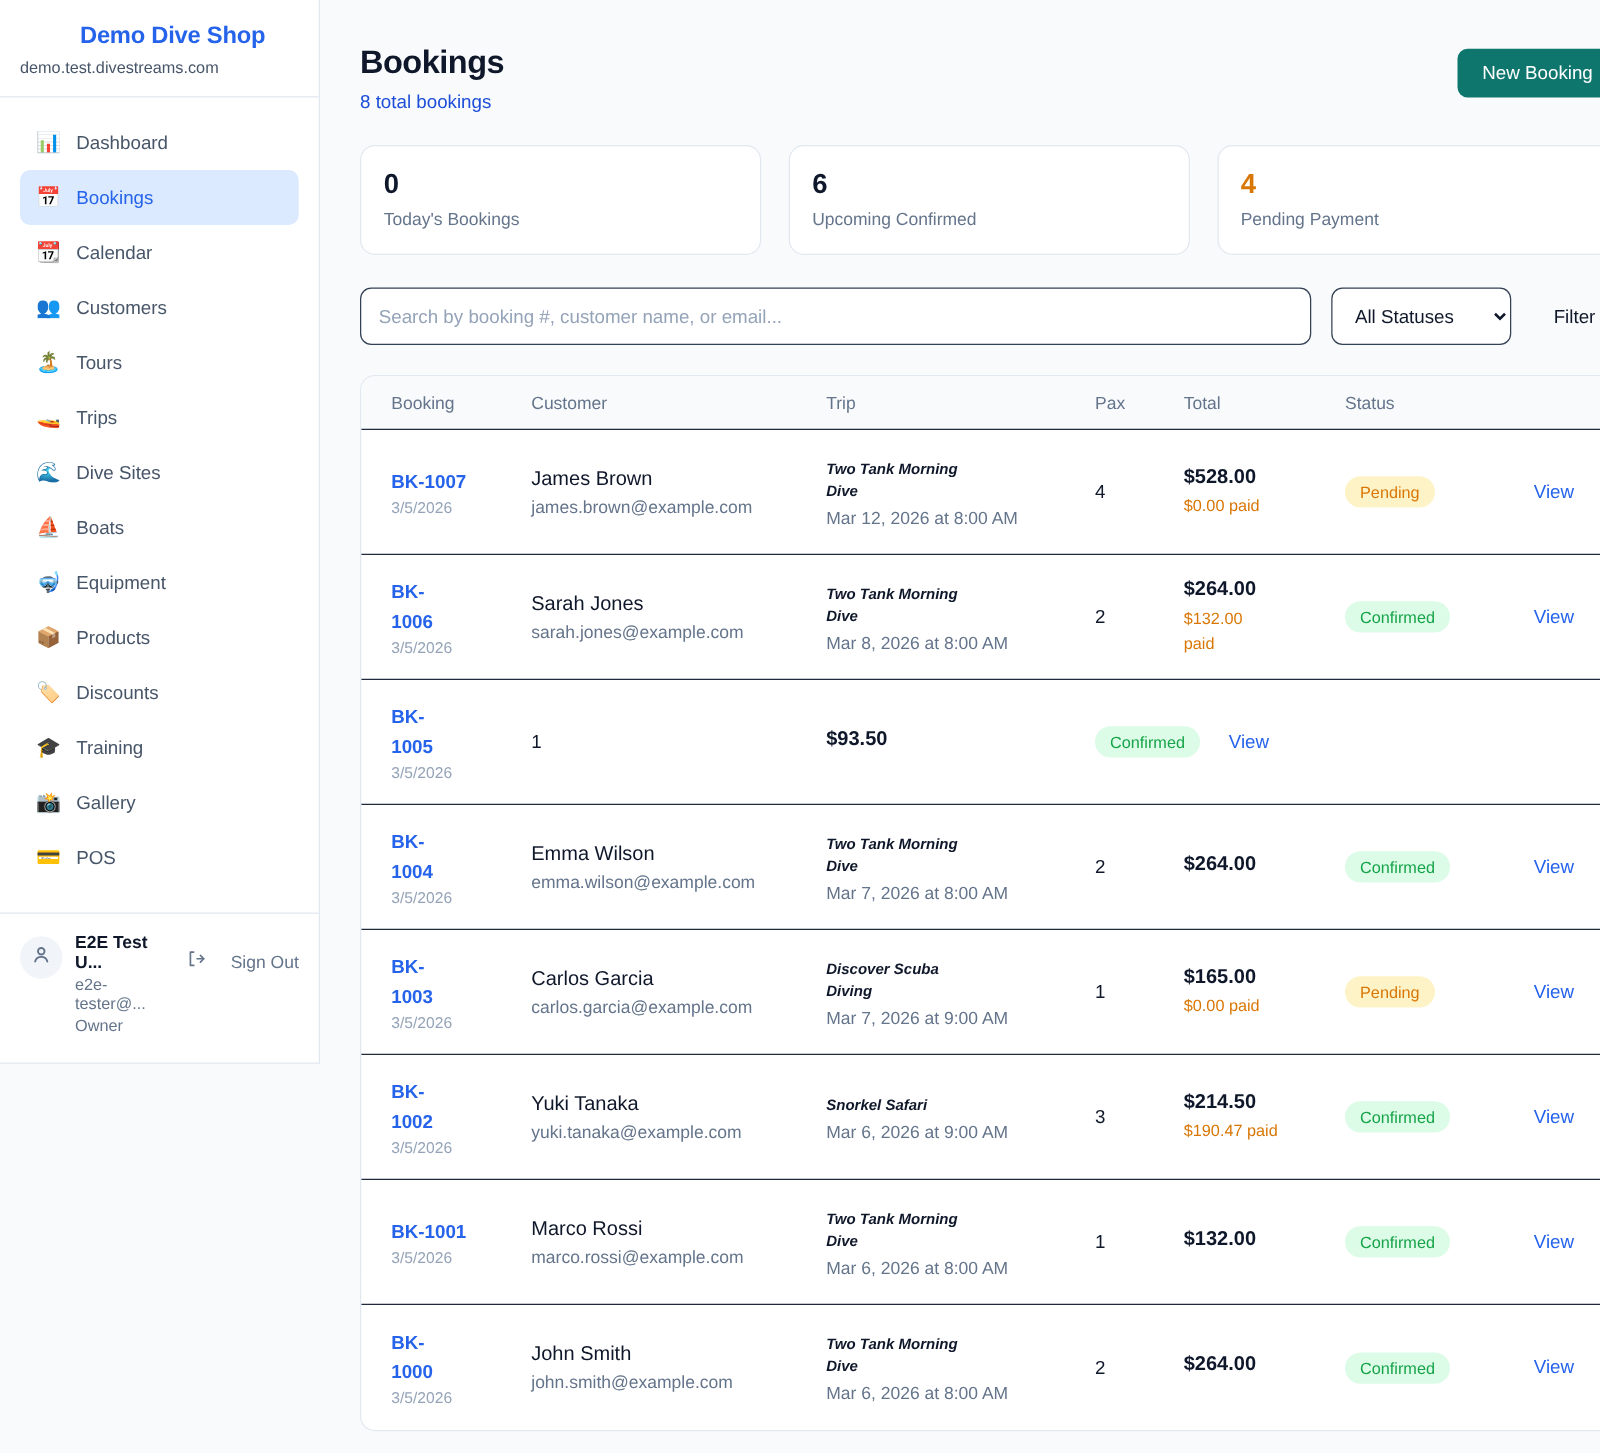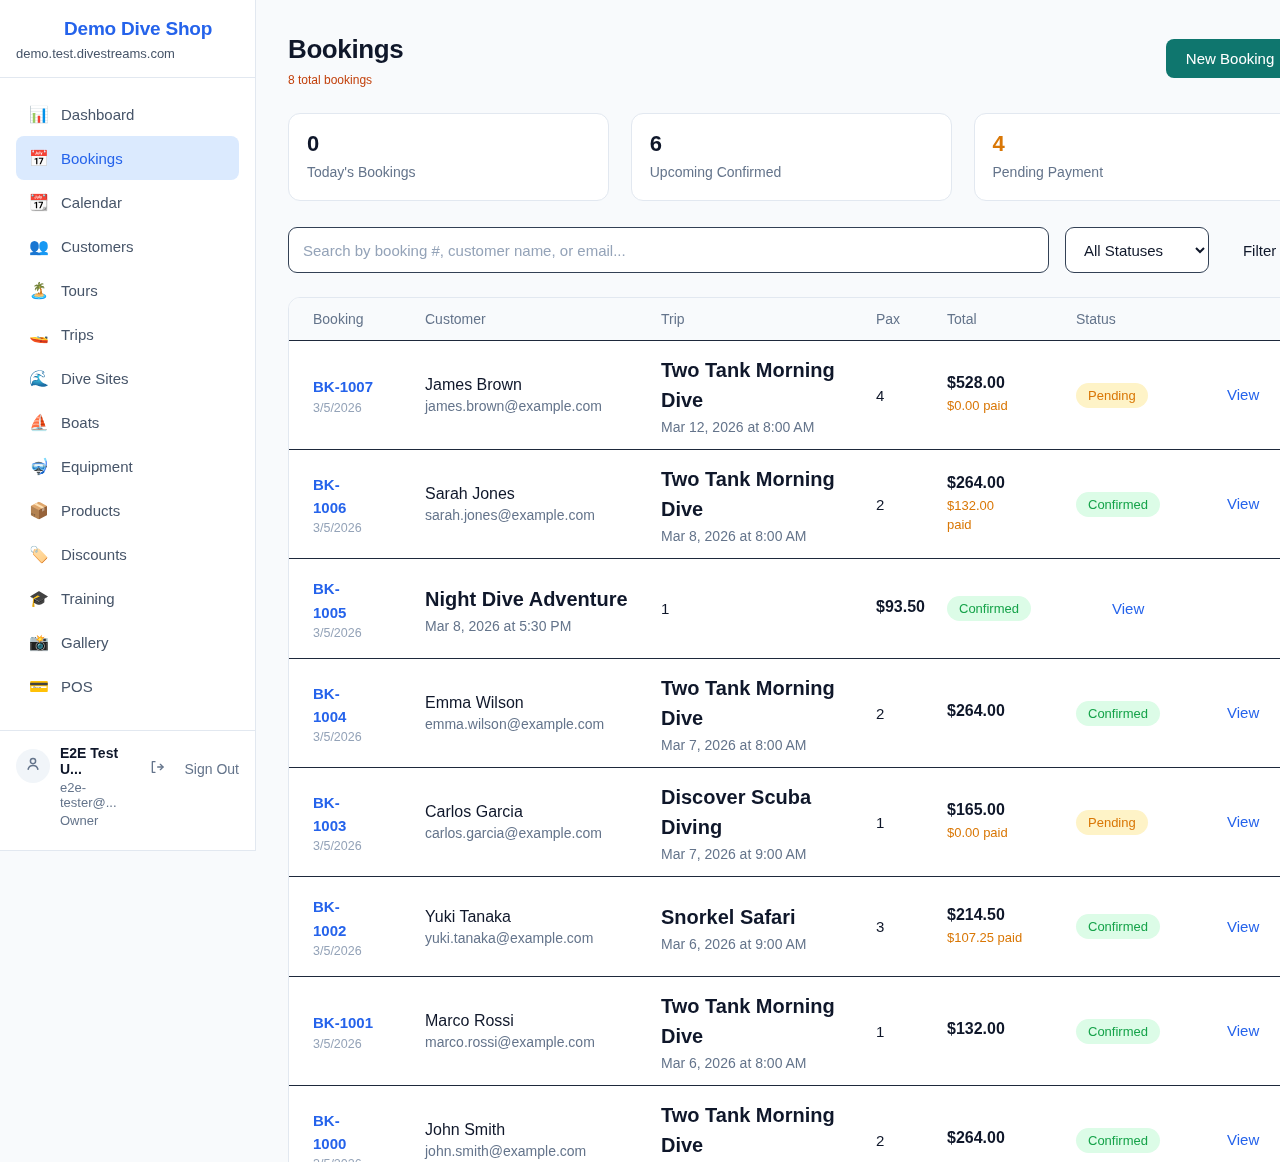--- a/index.html
+++ b/index.html
@@ -52,21 +52,21 @@
     display:flex; align-items:center; gap:20px;
     color:#64748b; font-size:14px; margin-top:14px;
     cursor:pointer; white-space:nowrap;
   }
 
   
   .main { flex:1; padding:34px 32px 30px; }
 
   .page-head { display:flex; justify-content:space-between; align-items:flex-start; margin-bottom:26px; }
   .page-title { font-size:26px; font-weight:700; letter-spacing:-0.4px; color:#0f172a; }
-  .page-sub { font-size:12px; color:#c2410c; margin-top:8px; }
+  .page-sub { font-size:15px; color:#1d4ed8; margin-top:8px; }
   .btn-primary {
     background:#0f766e; color:#fff; border:none; cursor:pointer;
     font-family:inherit; font-size:15px; font-weight:500;
     padding:11px 20px; border-radius:8px; margin-top:5px;
   }
 
   .stats { display:grid; grid-template-columns:repeat(3,1fr); gap:22px; margin-bottom:26px; }
   .stat-card {
     background:#fff; border:1px solid #e2e8f0; border-radius:12px;
     padding:17px 18px; height:88px;
@@ -110,21 +110,21 @@
   .t-row {
     align-items:center; min-height:100px; padding-top:14px; padding-bottom:14px;
     border-bottom:1px solid #1e293b;
   }
   .t-row:last-child { border-bottom:none; }
   .cell { padding-right:10px; }
   .bk-id { color:#2563eb; font-size:15px; font-weight:600; white-space:pre-line; line-height:1.55; cursor:pointer; }
   .bk-date { color:#94a3b8; font-size:12.5px; margin-top:2px; }
   .c-name { font-size:16px; color:#0f172a; }
   .c-email { font-size:14px; color:#64748b; margin-top:4px; }
-  .trip-name { font-size:20px; font-weight:600; color:#0f172a; white-space:pre-line; line-height:1.5; }
+  .trip-name { font-size:12px; font-weight:600; color:#0f172a; white-space:pre-line; line-height:1.5;font-style:italic; }
   .trip-date { font-size:14px; color:#64748b; margin-top:4px; }
   .pax { font-size:15px; color:#0f172a; }
   .total { font-size:16px; font-weight:700; color:#0f172a; }
   .paid { font-size:13px; color:#d97706; margin-top:4px; white-space:pre-line; line-height:1.5; }
   .badge {
     display:inline-block; font-size:13px; font-weight:500;
     padding:5px 12px; border-radius:999px;
   }
   .badge.pending { color:#d97706; background:#fef3c7; }
   .badge.confirmed { color:#16a34a; background:#dcfce7; }
@@ -322,24 +322,20 @@
       <div class="cell">
         <span class="view-link">View</span>
       </div>
     </div>
         <div class="t-row">
       <div class="cell">
         <div class="bk-id">BK-
 1005</div>
         <div class="bk-date">3/5/2026</div>
       </div>
-      <div class="cell">
-        <div class="trip-name">Night Dive Adventure</div>
-        <div class="trip-date">Mar 8, 2026 at 5:30 PM</div>
-      </div>
       <div class="cell pax">1</div>
       <div class="cell">
         <div class="total">$93.50</div>
         <div class="paid"></div>
       </div>
       <div class="cell">
         <span class="badge confirmed">Confirmed</span>
       </div>
       <div class="cell">
         <span class="view-link">View</span>
@@ -409,21 +405,21 @@
         <div class="c-name">Yuki Tanaka</div>
         <div class="c-email">yuki.tanaka@example.com</div>
       </div>
       <div class="cell">
         <div class="trip-name">Snorkel Safari</div>
         <div class="trip-date">Mar 6, 2026 at 9:00 AM</div>
       </div>
       <div class="cell pax">3</div>
       <div class="cell">
         <div class="total">$214.50</div>
-        <div class="paid">$107.25 paid</div>
+        <div class="paid">$190.47 paid</div>
       </div>
       <div class="cell">
         <span class="badge confirmed">Confirmed</span>
       </div>
       <div class="cell">
         <span class="view-link">View</span>
       </div>
     </div>
         <div class="t-row">
       <div class="cell">

